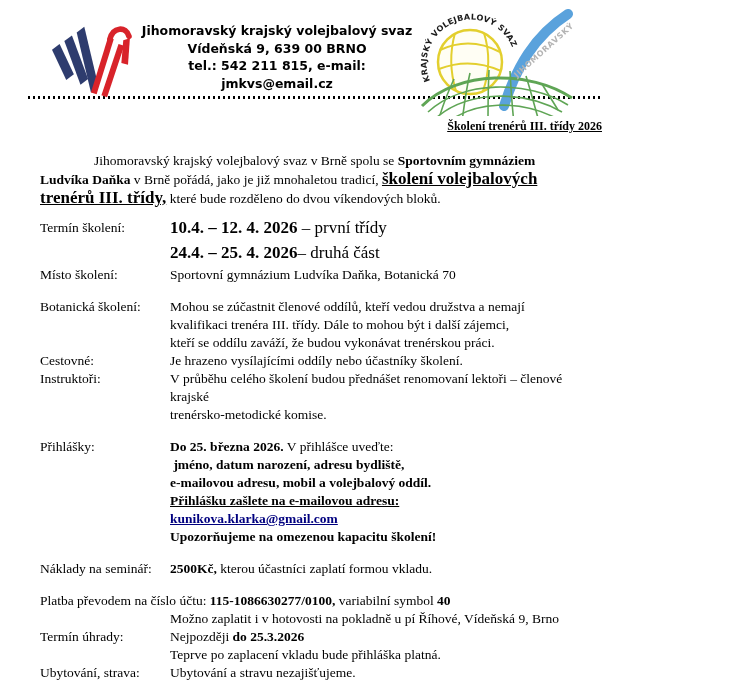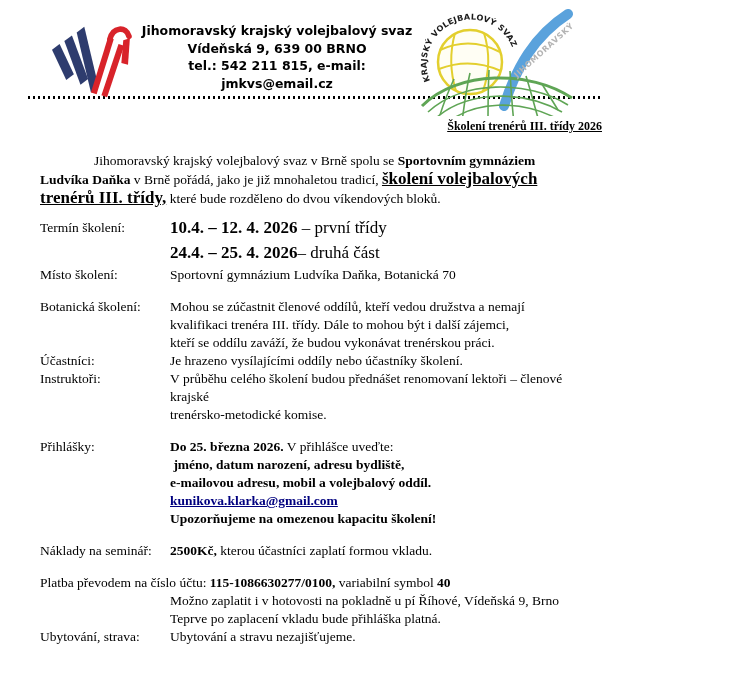--- a/index.html
+++ b/index.html
@@ -101,28 +101,30 @@
 
   <p class="intro"><span>Jihomoravský krajský volejbalový svaz v Brně spolu se </span><span class="b">Sportovním gymnáziem Ludvíka Daňka</span><span> v Brně pořádá, jako je již mnohaletou tradicí, </span><span class="b u big">školení volejbalových trenérů III. třídy,</span><span> které bude rozděleno do dvou víkendových bloků.</span></p>
 
   <div class="content">
       <div class="cline bigrow"><span class="lab">Termín školení:</span><span class="b big">10.4. – 12. 4. 2026</span><span class="big"> – první třídy</span></div>
       <div class="cline bigrow"><span class="b big">24.4. – 25. 4. 2026</span><span class="big">– druhá část</span></div>
       <div class="cline"><span class="lab">Místo školení:</span><span>Sportovní gymnázium Ludvíka Daňka, Botanická 70</span></div>
       <div class="cline gap"><span class="lab">Botanická školení:</span><span>Mohou se zúčastnit členové oddílů, kteří vedou družstva a nemají</span></div>
       <div class="cline"><span>kvalifikaci trenéra III. třídy. Dále to mohou být i další zájemci,</span></div>
       <div class="cline"><span>kteří se oddílu zaváží, že budou vykonávat trenérskou práci.</span></div>
-      <div class="cline"><span class="lab">Účastníci:</span><span>Je hrazeno vysílajícími oddíly nebo účastníky školení.</span></div>
+      <div class="cline"><span class="lab">Cestovné:</span><span>Je hrazeno vysílajícími oddíly nebo účastníky školení.</span></div>
       <div class="cline"><span class="lab">Instruktoři:</span><span>V průběhu celého školení budou přednášet renomovaní lektoři – členové krajské</span></div>
       <div class="cline"><span>trenérsko-metodické komise.</span></div>
       <div class="cline gap"><span class="lab">Přihlášky:</span><span class="b">Do 25. března 2026.</span><span> V přihlášce uveďte:</span></div>
       <div class="cline"><span class="b"> jméno, datum narození, adresu bydliště,</span></div>
       <div class="cline"><span class="b">e-mailovou adresu, mobil a volejbalový oddíl.</span></div>
+      <div class="cline"><span class="b u">Přihlášku zašlete na e-mailovou adresu:</span></div>
       <div class="cline"><a href="#" class="email b u">kunikova.klarka@gmail.com</a></div>
       <div class="cline"><span class="b">Upozorňujeme na omezenou kapacitu školení!</span></div>
       <div class="cline gap"><span class="lab">Náklady na seminář:</span><span class="b">2500Kč,</span><span> kterou účastníci zaplatí formou vkladu.</span></div>
       <div class="cline noindent gap"><span>Platba převodem na číslo účtu: </span><span class="b">115-1086630277/0100,</span><span> variabilní symbol </span><span class="b">40</span></div>
       <div class="cline"><span>Možno zaplatit i v hotovosti na pokladně u pí Říhové, Vídeňská 9, Brno</span></div>
+      <div class="cline"><span class="lab">Termín úhrady:</span><span>Nejpozději </span><span class="b">do 25.3.2026</span></div>
       <div class="cline"><span>Teprve po zaplacení vkladu bude přihláška platná.</span></div>
       <div class="cline"><span class="lab">Ubytování, strava:</span><span>Ubytování a stravu nezajišťujeme.</span></div>
     </div>
 
 </div>
 
 </body></html>

